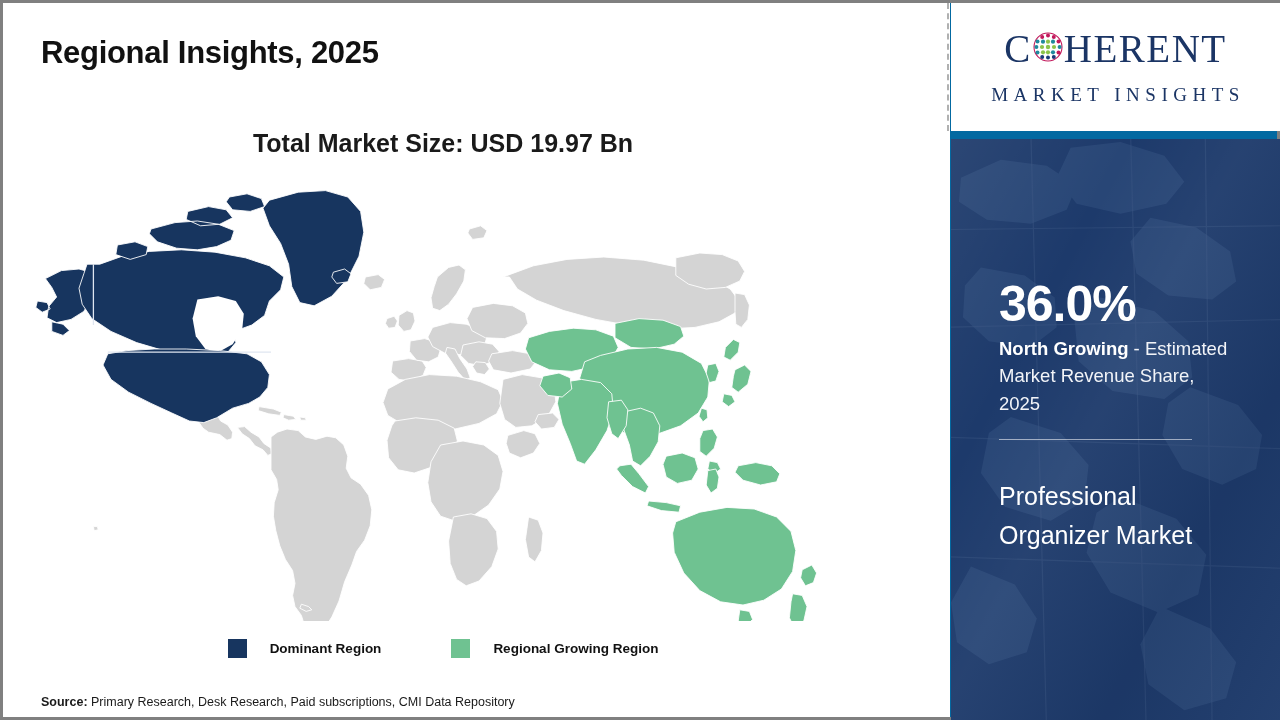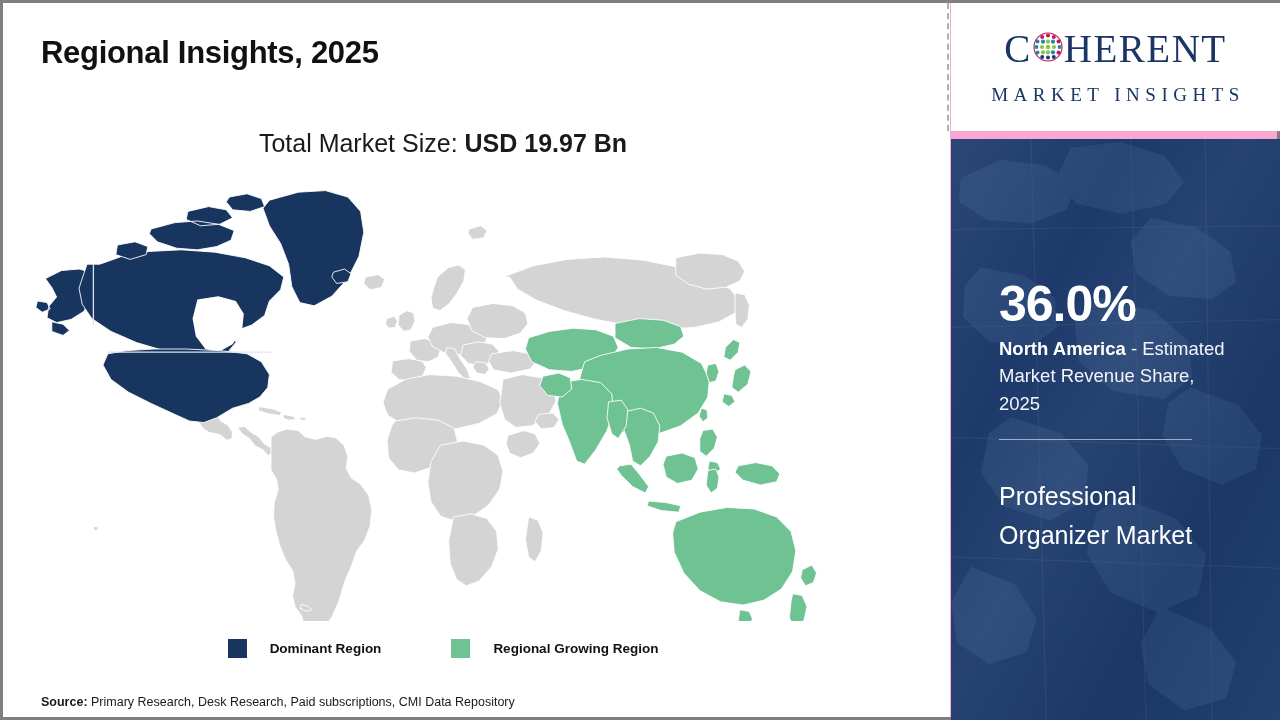--- a/index.html
+++ b/index.html
@@ -5,21 +5,21 @@
   * { box-sizing: border-box; margin: 0; padding: 0; }
   html, body {
     width: 1280px; height: 720px;
     font-family: "Liberation Sans", sans-serif;
     background: #ffffff;
     overflow: hidden;
   }
   #page {
     position: relative;
     width: 1280px; height: 720px;
-    background: #f9a8d4;
+    background: #0369a1;
     border: 3px solid #808080;
   }
 
   
   #left-area {
     position: absolute;
     left: 0; top: 0;
     width: 947px; height: 714px;
     background: #ffffff;
   }
@@ -36,21 +36,21 @@
 
   #market-size-line {
     position: absolute;
     left: 0; top: 126px;
     width: 880px;
     text-align: center;
     font-size: 25px;
     color: #1a1a1a;
     white-space: nowrap;
   }
-  #market-size-label { font-weight: normal; }
+  #market-size-label { font-weight: bold; }
   #market-size-value { font-weight: bold; }
 
   
   #map-wrap {
     position: absolute;
     left: 28px; top: 178px;
     width: 800px; height: 440px;
   }
   #map-wrap svg { width: 100%; height: 100%; display: block; }
   .land      { fill: #d4d4d4; stroke: #ffffff; stroke-width: 1.1; }
@@ -389,20 +389,20 @@
           <path d="M-10,190 L340,182"></path>
           <path d="M-10,420 L340,432"></path>
         </g>
       </svg>
     </div>
     <div id="navy-sheen"></div>
 
     <div id="navy-content">
       <div id="stat-percent">36.0%</div>
       <div id="stat-caption">
-        <span id="stat-region">North America</span><span id="stat-caption-rest"> - Estimated Market Revenue Share, 2025</span>
+        <span id="stat-region">North Growing</span><span id="stat-caption-rest"> - Estimated Market Revenue Share, 2025</span>
       </div>
       <div id="stat-divider"></div>
       <div id="market-name">Professional Organizer Market</div>
     </div>
   </div>
 
 </div>
 
 </body></html>

